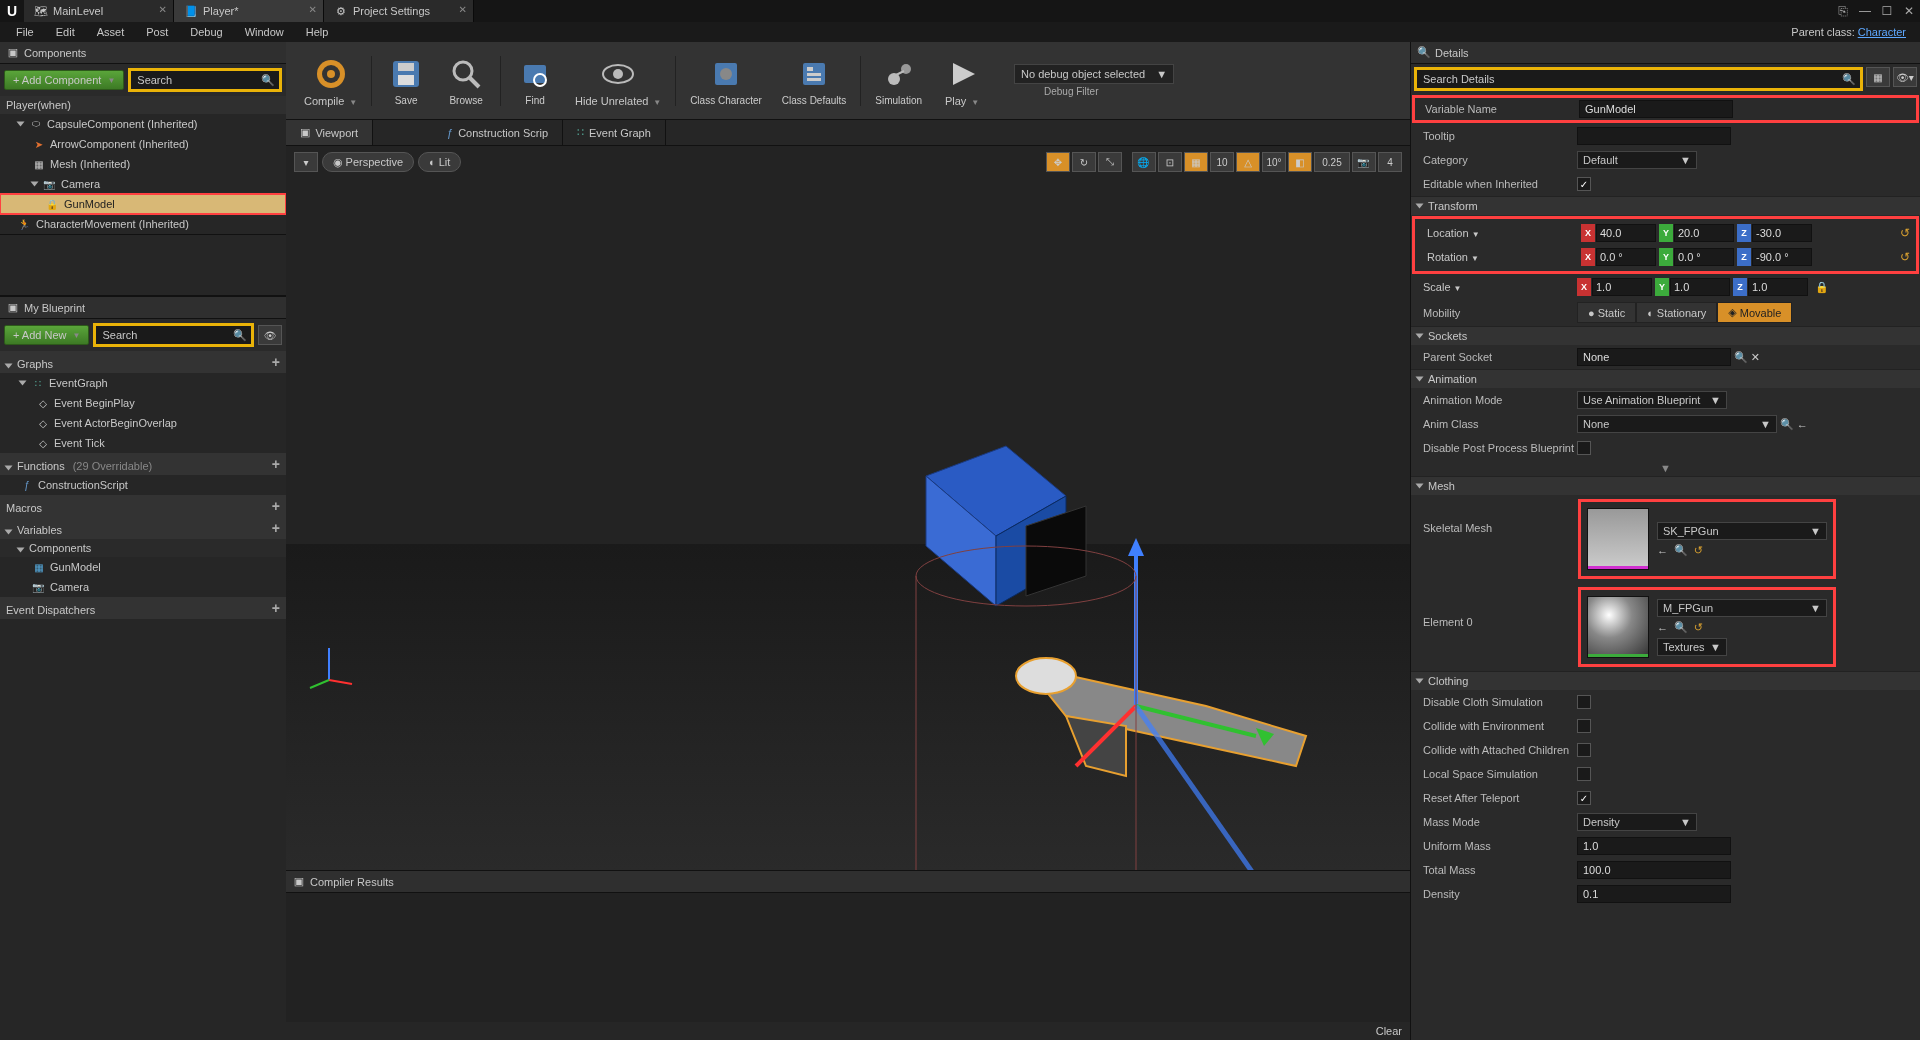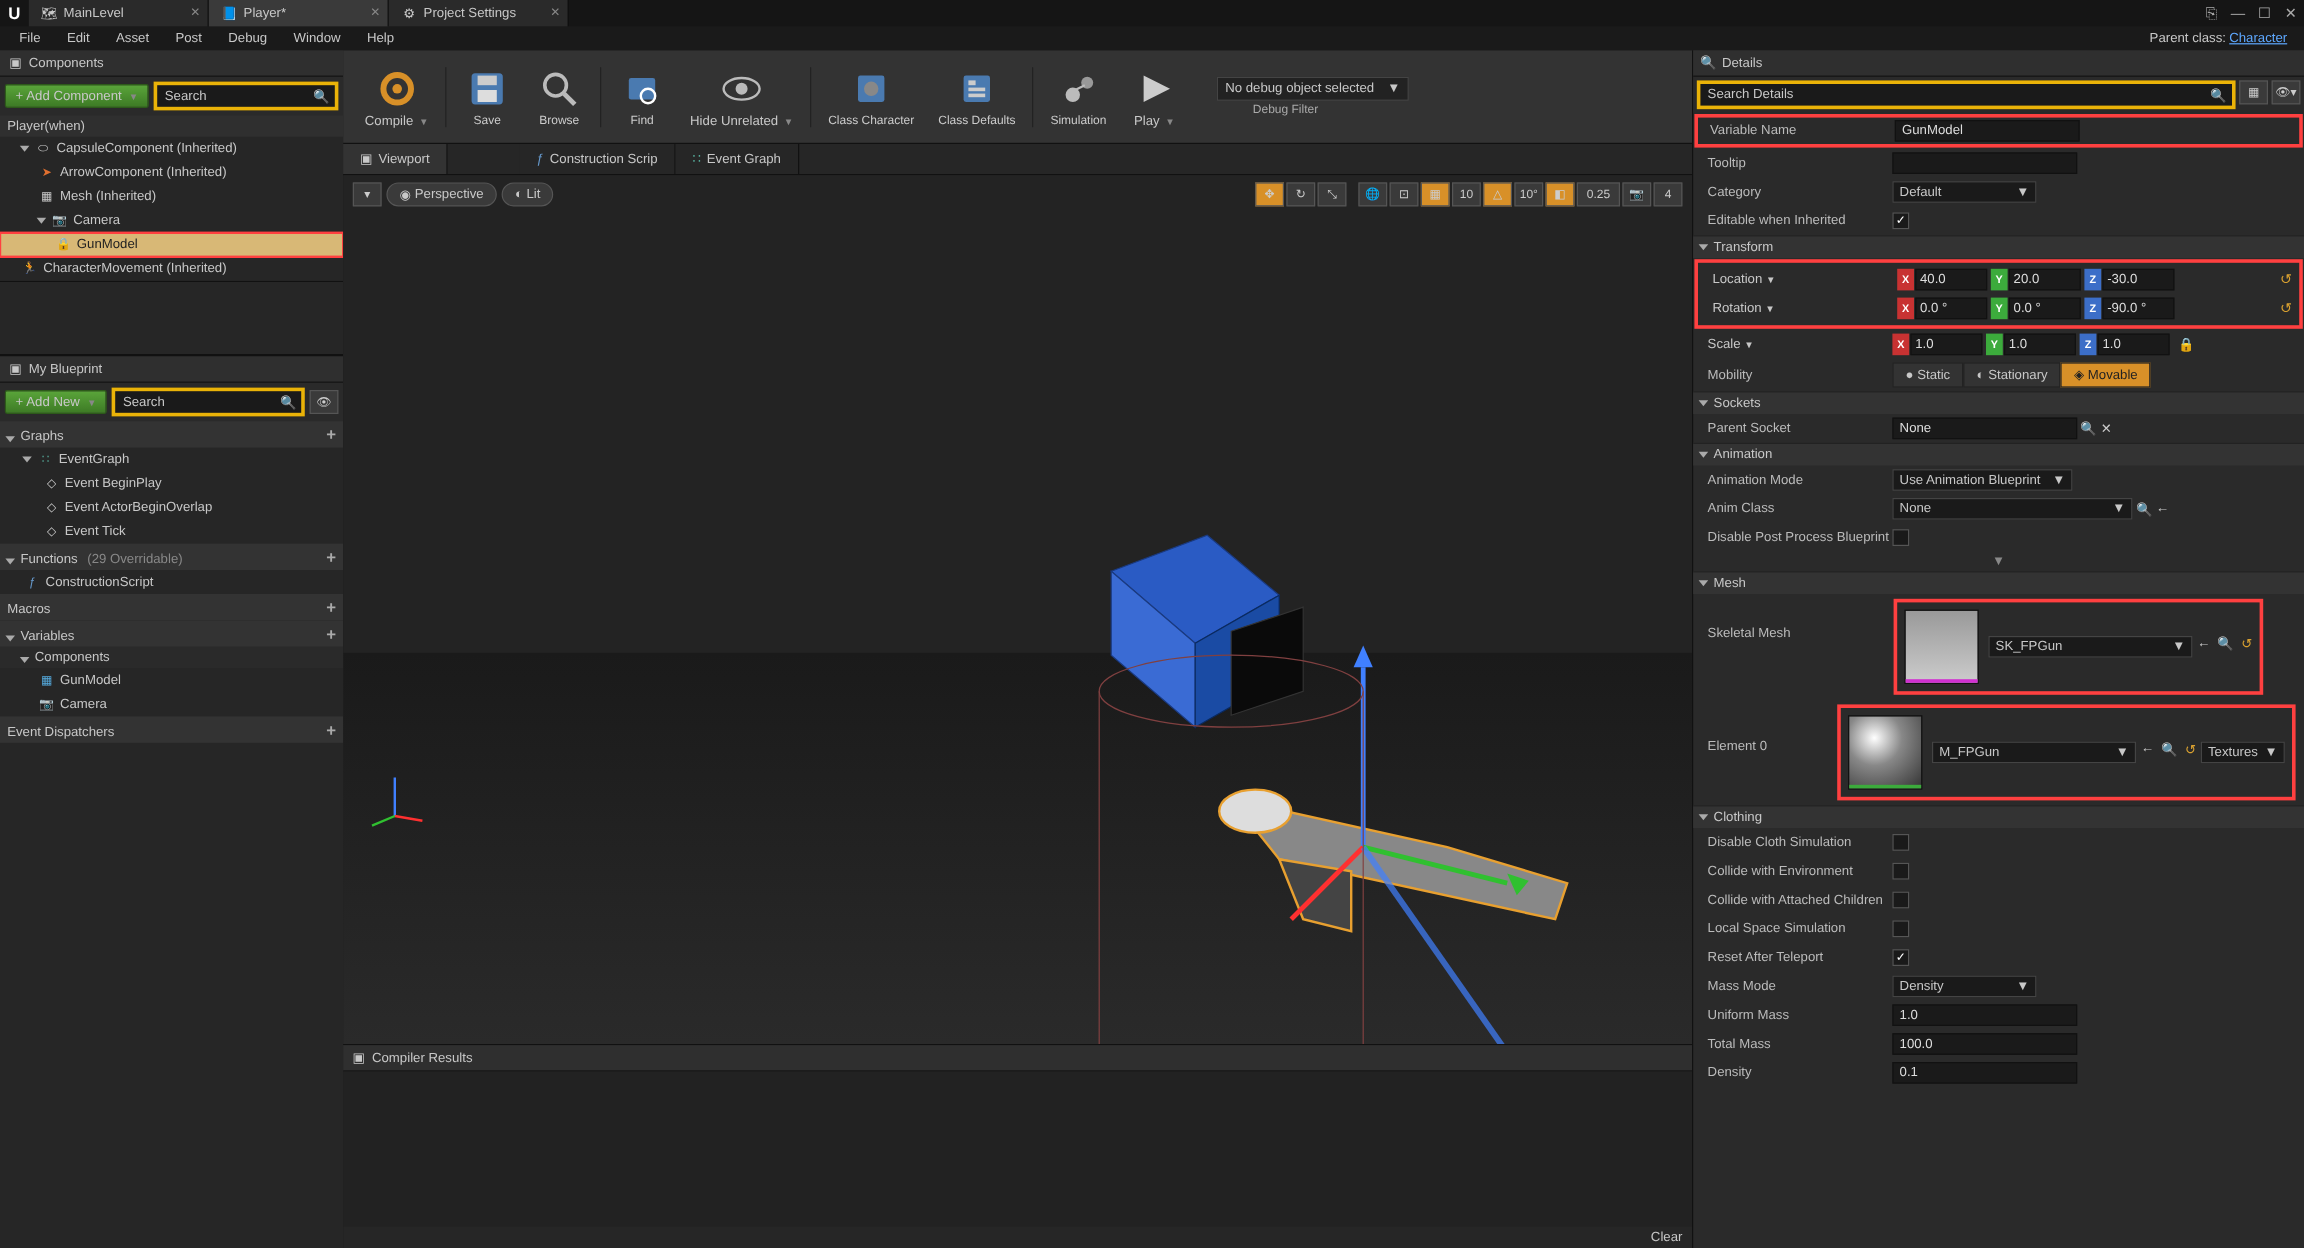--- a/index.html
+++ b/index.html
@@ -82,21 +82,21 @@
 .xyz input{width:60px;background:#1a1a1a;border:1px solid #111;color:#ddd;padding:2px 3px;height:18px}
 .mobility{display:flex}
 .mob-btn{background:#333;border:1px solid #222;padding:3px 10px;display:flex;align-items:center;gap:3px}
 .mob-btn.on{background:#d89028;color:#222}
 .mob-btn.on span{color:#222}
 .asset-box{display:flex;align-items:center;gap:8px;padding:4px}
 .asset-thumb{width:62px;height:62px;background:linear-gradient(#999,#ccc);border:1px solid #111;position:relative}
 .asset-thumb.mesh::after{content:"";position:absolute;bottom:0;left:0;right:0;height:3px;background:#d030d0}
 .asset-thumb.mat{background:radial-gradient(circle at 35% 30%,#fff,#888 40%,#333);border:1px solid #111}
 .asset-thumb.mat::after{content:"";position:absolute;bottom:0;left:0;right:0;height:3px;background:#3cab3c}
-.asset-info{display:flex;flex-direction:row;gap:4px}
+.asset-info{display:flex;flex-direction:column;gap:4px}
 .asset-combo{background:#1a1a1a;border:1px solid #444;padding:2px 5px;display:flex;align-items:center;justify-content:space-between;min-width:170px}
 .asset-btns{display:flex;gap:6px}
 .mini-btn{color:#ccc;font-size:11px}
 .reset-arrow{color:#d8a030;font-size:12px;margin-left:4px}
 .hl-box{border:3px solid #ff4040;padding:2px;margin:1px}
 svg{display:block}
 </style>
 </head>
 <body>
 

